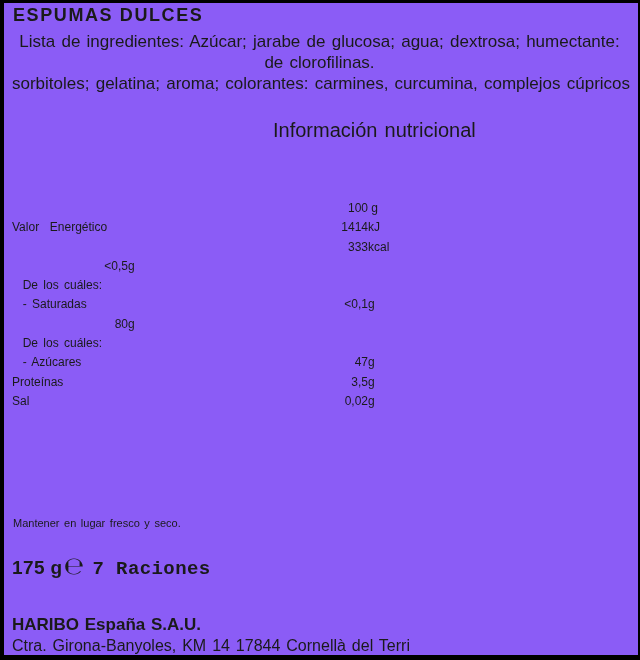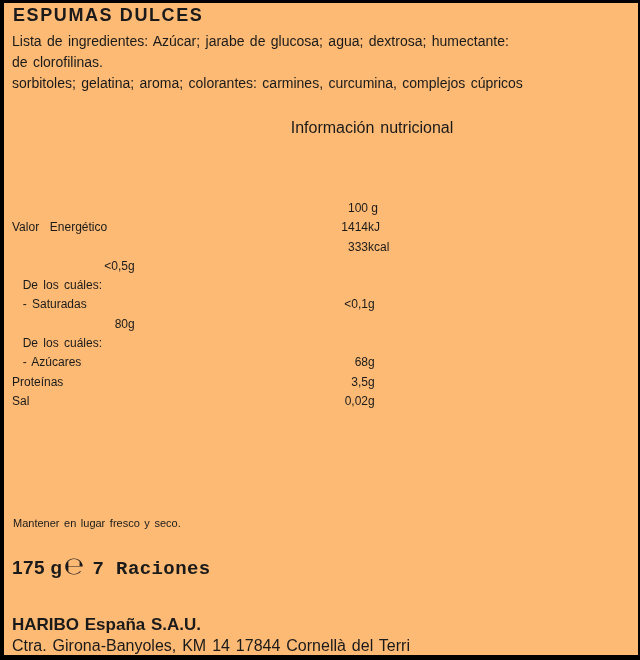--- a/index.html
+++ b/index.html
@@ -5,21 +5,21 @@
   html, body {
     margin: 0;
     padding: 0;
     background: #ffffff;
   }
   .label-frame {
     position: relative;
     width: 640px;
     height: 660px;
     box-sizing: border-box;
-    background: #fdba74;
+    background: #8b5cf6;
     border-style: solid;
     border-color: #000000;
     border-width: 3px 2px 5px 4px;
     overflow: hidden;
     font-family: "Liberation Sans", sans-serif;
     color: #1a1a1a;
     padding-left: 6px;
   }
   .product-title {
     position: absolute;
@@ -28,32 +28,33 @@
     font-size: 18px;
     font-weight: bold;
     letter-spacing: 1.6px;
     white-space: pre;
   }
   .ingredients {
     position: absolute;
     left: 8px;
     top: 28px;
     width: 615px;
-    font-size: 14px;
+    font-size: 17px;
     line-height: 21px;
     word-spacing: 1.5px;
+    text-align: center;
   }
   .ingredients div { white-space: pre; }
   .nutrition-heading {
     position: absolute;
     left: 269px;
     top: 116px;
     width: 198px;
     text-align: center;
-    font-size: 16px;
+    font-size: 20px;
     word-spacing: 1.5px;
     white-space: pre;
   }
   .nutrition-table {
     position: absolute;
     left: 8px;
     top: 196px;
     width: 420px;
     font-size: 12px;
   }
@@ -182,21 +183,21 @@
     </div>
 
     <div class="nut-row">
       <span class="nut-label">  De los cuáles:</span>
       <span class="nut-num"></span>
       <span class="nut-unit"></span>
     </div>
 
     <div class="nut-row">
       <span class="nut-label">  - Azúcares</span>
-      <span class="nut-num">68</span>
+      <span class="nut-num">47</span>
       <span class="nut-unit">g</span>
     </div>
 
     <div class="nut-row">
       <span class="nut-label">Proteínas</span>
       <span class="nut-num">3,5</span>
       <span class="nut-unit">g</span>
     </div>
 
     <div class="nut-row">

